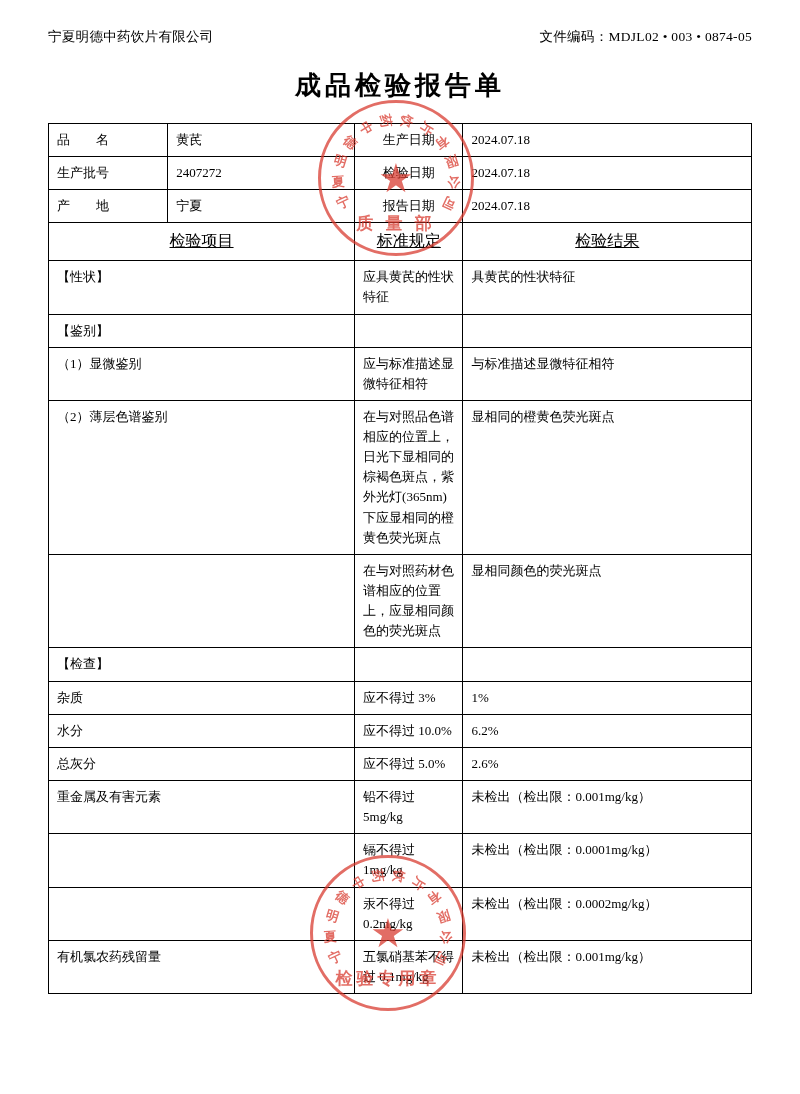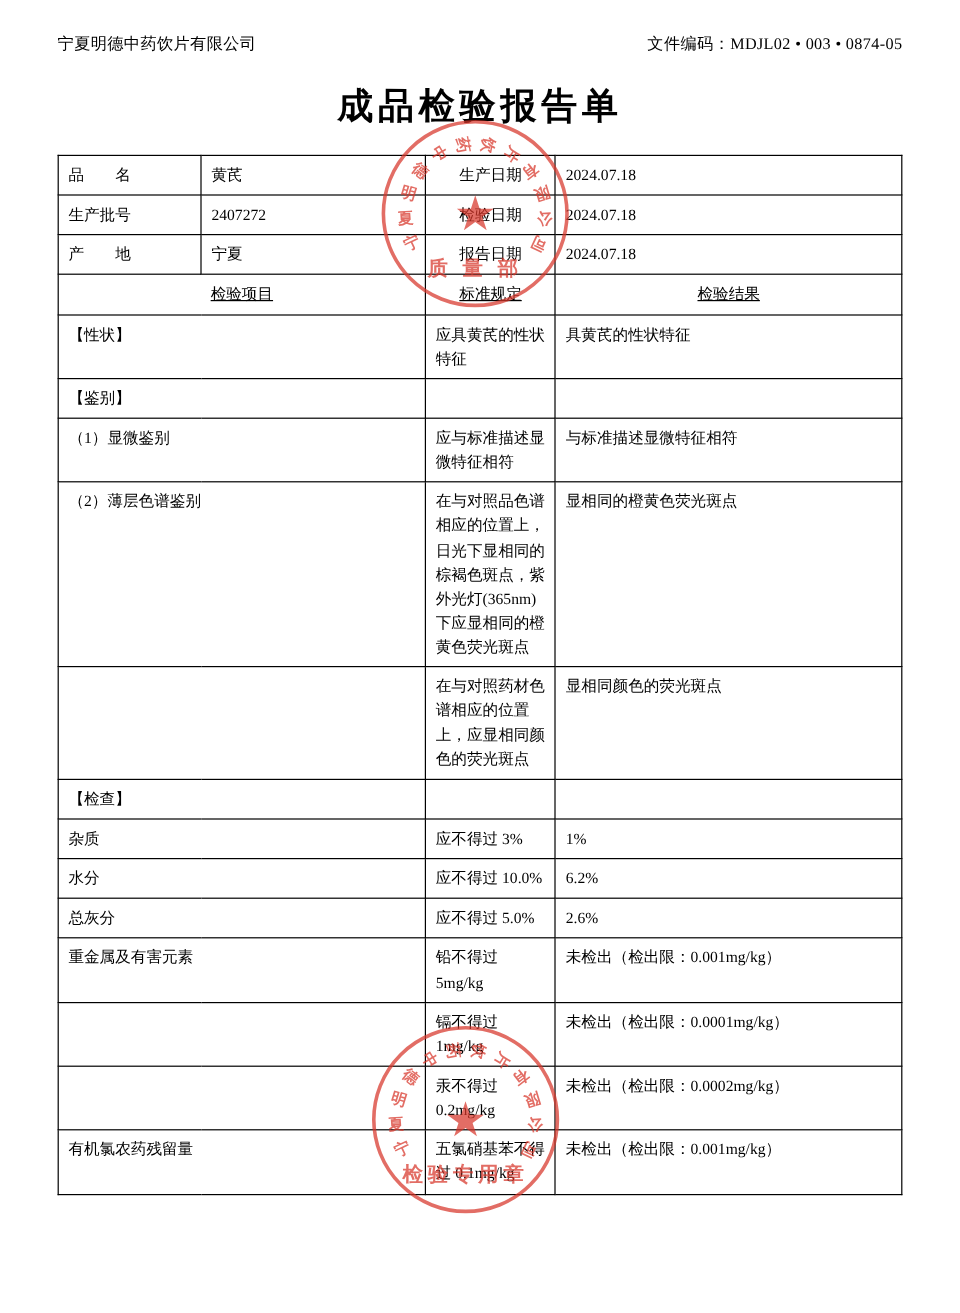--- a/index.html
+++ b/index.html
@@ -27,21 +27,21 @@
     display: flex;
     justify-content: space-between;
     align-items: baseline;
     font-size: 13.5px;
     letter-spacing: .3px;
   }
   .header-left { white-space: nowrap; }
   .header-right { white-space: nowrap; }
   .doc-title {
     text-align: center;
-    font-size: 30px;
+    font-size: 26px;
     font-weight: bold;
     letter-spacing: 4px;
     margin: 22px 0 20px 0;
   }
   
   table.report {
     width: 100%;
     border-collapse: collapse;
     table-layout: fixed;
     font-size: 13px;
@@ -52,21 +52,21 @@
     vertical-align: top;
     line-height: 1.55;
   }
   .lbl {
     white-space: nowrap;
   }
   .center { text-align: center; }
   .nowrap { white-space: nowrap; }
   .col-head {
     text-align: center;
-    font-size: 13px;
+    font-size: 16px;
   }
   .u { text-decoration: underline; }
   .section-label { white-space: nowrap; margin-top: 48px; }
   
   .stamp {
     position: absolute;
     border: 3px solid #d8362a;
     border-radius: 50%;
     color: #d8362a;
     opacity: .72;

